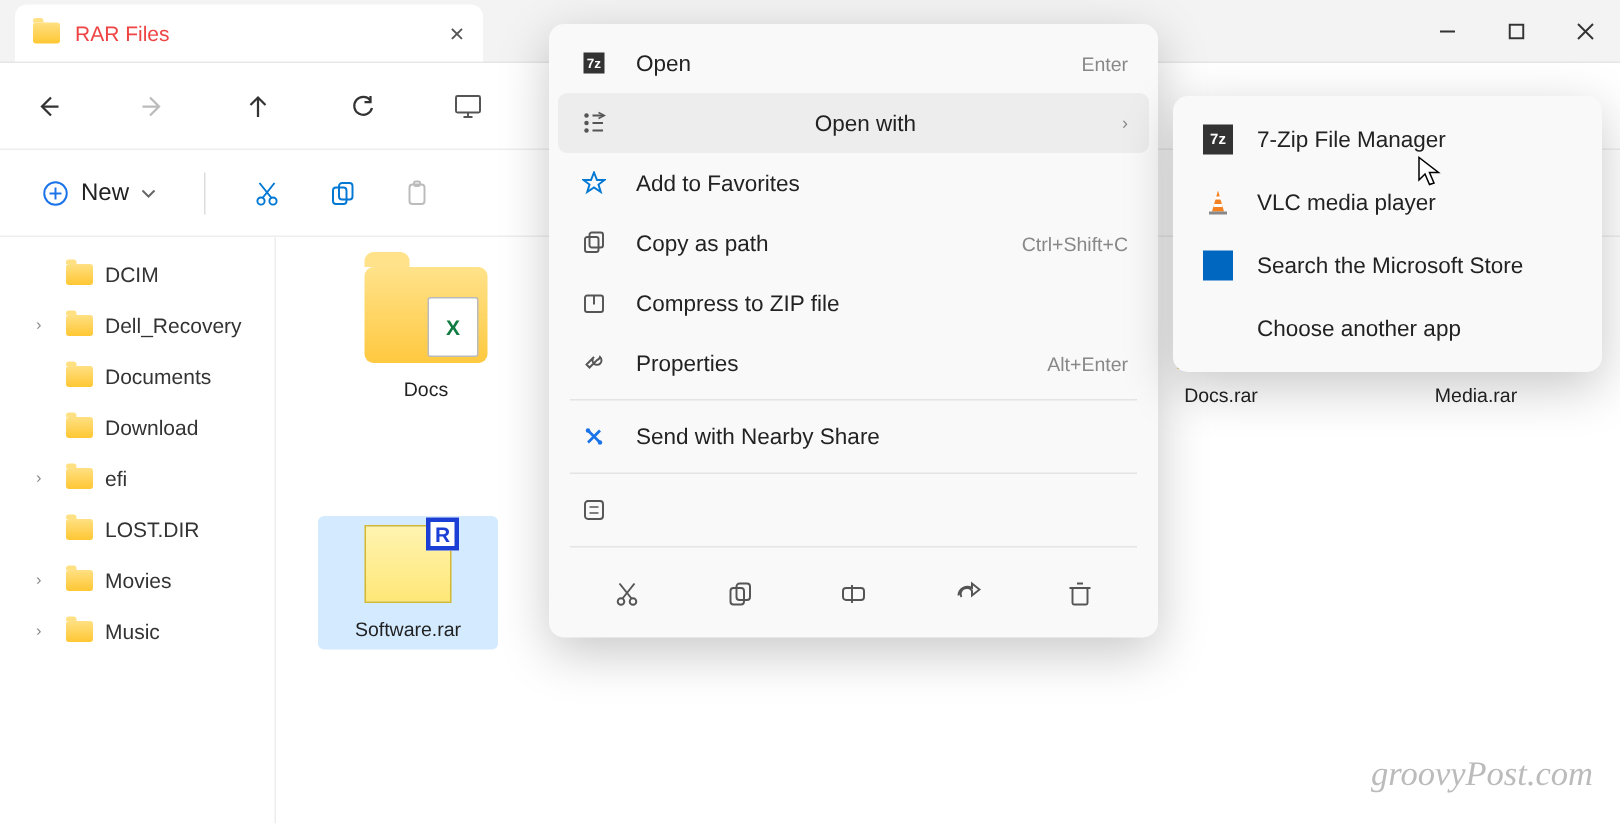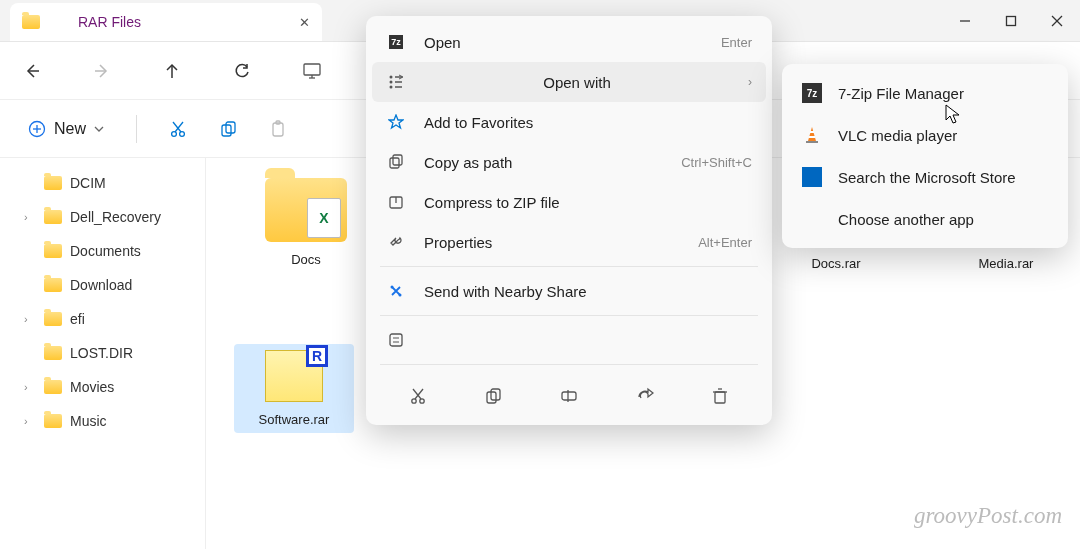--- a/index.html
+++ b/index.html
@@ -3,40 +3,40 @@
 <meta charset="utf-8">
 <style>
 * { margin: 0; padding: 0; box-sizing: border-box; font-family: "Segoe UI", Arial, sans-serif; }
 body { width: 1080px; height: 549px; background: #fff; overflow: hidden; position: relative; }
 
 
 .tab-bar { height: 42px; background: #f3f3f3; display: flex; align-items: flex-end; border-bottom: 1px solid #e6e6e6; }
 .tab { background: #fff; height: 38px; width: 312px; display: flex; align-items: center; padding: 0 12px; border-radius: 8px 8px 0 0; margin-left: 10px; gap: 10px; }
 .tab-folder-icon { width: 18px; height: 14px; background: linear-gradient(#ffe083,#ffc733); border-radius: 2px; position: relative; }
 .tab-folder-icon::before { content:""; position:absolute; top:-3px; left:0; width:7px; height:3px; background:#ffe083; border-radius:2px 2px 0 0; }
-.tab-title { font-size: 14px; color: #701a75; flex: 1; margin-left: 28px; }
+.tab-title { font-size: 14px; color: #ef4444; flex: 1; }
 .tab-close { color: #555; font-size: 13px; }
 
 .window-controls { position: absolute; top: 0; right: 0; height: 42px; display: flex; }
 .win-btn { width: 46px; display: flex; align-items: center; justify-content: center; color: #333; }
 
 
 .nav-bar { height: 58px; background: #fff; display: flex; align-items: center; padding: 0 12px; gap: 30px; border-bottom: 1px solid #eee; }
 .nav-btn { width: 40px; height: 40px; display: flex; align-items: center; justify-content: center; color: #555; border-radius: 4px; }
 .nav-btn.disabled { color: #bbb; }
 
 
 .cmd-bar { height: 58px; background: #fff; display: flex; align-items: center; padding: 0 16px; gap: 8px; border-bottom: 1px solid #eee; }
 .new-btn { display: flex; align-items: center; gap: 8px; padding: 6px 12px; border-radius: 4px; color: #1a73e8; }
 .divider { width: 1px; height: 28px; background: #ddd; margin: 0 12px; }
 .cmd-icon { width: 42px; height: 40px; display: flex; align-items: center; justify-content: center; color: #0078d4; }
 
 
 .body-row { display: flex; height: calc(549px - 42px - 58px - 58px); }
-.tree { width: 206px; border-right: 1px solid #eee; padding: 8px 0; overflow: hidden; }
+.tree { width: 184px; border-right: 1px solid #eee; padding: 8px 0; overflow: hidden; }
 .tree-item { display: flex; align-items: center; height: 34px; padding-left: 24px; gap: 8px; font-size: 14px; color: #333; }
 .chevron { width: 12px; color: #888; font-size: 11px; }
 .tree-folder-icon { width: 18px; height: 14px; background: linear-gradient(#ffe083,#ffc733); border-radius: 2px; position: relative; flex-shrink: 0; }
 .tree-folder-icon::before { content:""; position:absolute; top:-3px; left:0; width:7px; height:3px; background:#ffe083; border-radius:2px 2px 0 0; }
 
 
 .content { flex: 1; padding: 18px 20px; display: flex; flex-wrap: wrap; align-content: flex-start; gap: 30px 50px; position: relative; }
 .file-item { width: 120px; display: flex; flex-direction: column; align-items: center; gap: 10px; padding: 6px 0; border-radius: 4px; }
 .file-item.selected { background: #d4eaff; }
 .big-folder { width: 82px; height: 64px; background: linear-gradient(#ffe28a,#ffc940); border-radius: 6px; position: relative; }

